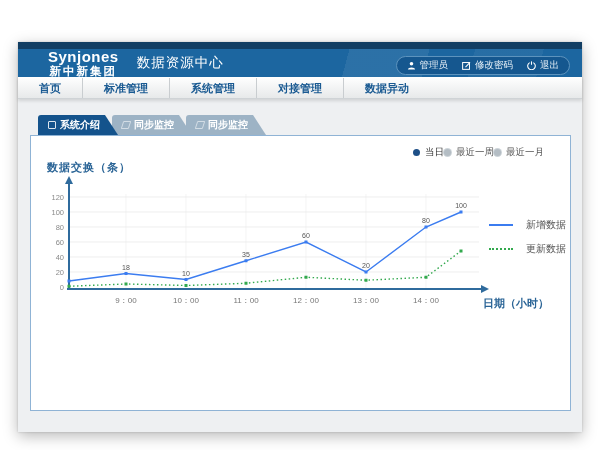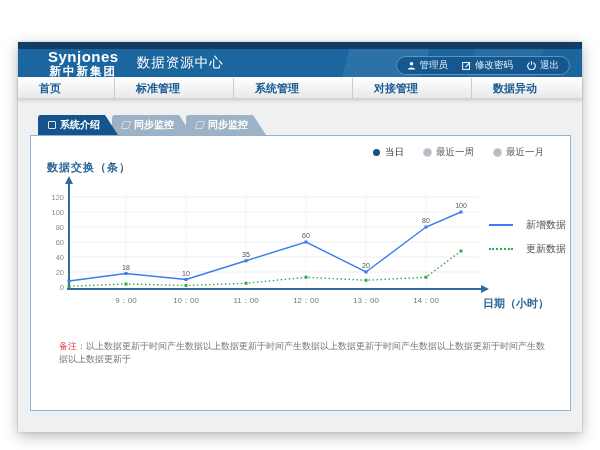--- a/index.html
+++ b/index.html
@@ -24,40 +24,40 @@
   .user-pill { position:absolute; right:12px; top:7px; height:19px; display:flex; align-items:center;
                background:#15578f; border:1px solid #5d93bd; border-radius:10px; padding:0 10px; gap:14px; }
   .user-item { display:flex; align-items:center; gap:4px; color:#e8f1f8; font-size:9.5px; cursor:pointer; }
   .user-item svg { display:block; }
 
   
   .navbar { height:22px; background:linear-gradient(#ffffff,#e7e9ea); border-bottom:1px solid #cfd3d6;
             box-shadow:0 2px 3px rgba(0,0,0,.12); display:flex; align-items:center; 
             position:relative; z-index:2; }
   .nav-item { color:#1a5a92; font-size:11px; font-weight:bold; padding:0 21px; cursor:pointer; line-height:20px; }
-  .nav-item + .nav-item { border-left:1px solid #c9cdd0;margin-left:32px; }
+  .nav-item + .nav-item { border-left:1px solid #c9cdd0; }
 
   
   .content { position:relative; height:321px; background:#eef0f2; padding-top:16px; }
 
   .tabs { display:flex; margin-left:20px; height:20px; position:relative; z-index:3; }
   .tab { position:relative; height:20px; color:#fff; font-size:10px; font-weight:bold;
          display:flex; align-items:center; gap:4px; padding:0 18px 0 10px;
          clip-path:polygon(0 0, calc(100% - 13px) 0, 100% 100%, 0 100%);
          border-radius:3px 0 0 0; cursor:pointer; }
   .tab.active { background:#14538c; z-index:4; }
   .tab.inactive { background:#9db3c5; margin-left:-6px; }
   .tab .tab-ico { width:8px; height:8px; border:1px solid rgba(255,255,255,.85); border-radius:1px; display:inline-block; }
   .tab.inactive .tab-ico { border-color:rgba(255,255,255,.55); transform:skewX(-18deg); }
 
   .panel { position:absolute; left:12px; top:36px; width:541px; height:276px;
            background:#fff; border:1px solid #8fb3d5; }
 
   
-  .range-group { position:absolute; right:26px; top:10px; display:flex; gap:20px; }
+  .range-group { position:absolute; right:26px; top:10px; display:flex; }
   .range-opt { display:flex; align-items:center; gap:5px; font-size:9.5px; color:#555; cursor:pointer; }
   .dot { width:7px; height:7px; border-radius:50%; background:#b4bdc4; box-shadow:0 0 0 1px #cdd4d9; }
   .range-opt.selected .dot { background:#1d4f87; box-shadow:none; }
   .range-opt.selected { color:#333; }
 
   .y-title { position:absolute; left:16px; top:24px; font-size:11px; font-weight:bold; color:#2a6496; letter-spacing:1px; }
   .x-title { position:absolute; left:452px; top:160px; font-size:11px; font-weight:bold; color:#2a6496; }
 
   .chart-svg { position:absolute; left:18px; top:36px; }
   .chart-svg text { font-family:"Liberation Sans","DejaVu Sans",sans-serif; }
@@ -226,19 +226,16 @@
         <div class="legend-item">
           <span class="sample solid"></span>
           <span>新增数据</span>
         </div>
         <div class="legend-item">
           <span class="sample dotted"></span>
           <span>更新数据</span>
         </div>
       </div>
 
-      <div class="note">
-        <span class="red">备注</span><span>：以上数据更新于时间产生数据以上数据更新于时间产生数据以上数据更新于时间产生数据以上数据更新于时间产生数据以上数据更新于</span>
-      </div>
 
     </div>
   </div>
 </div>
 
 </body></html>

